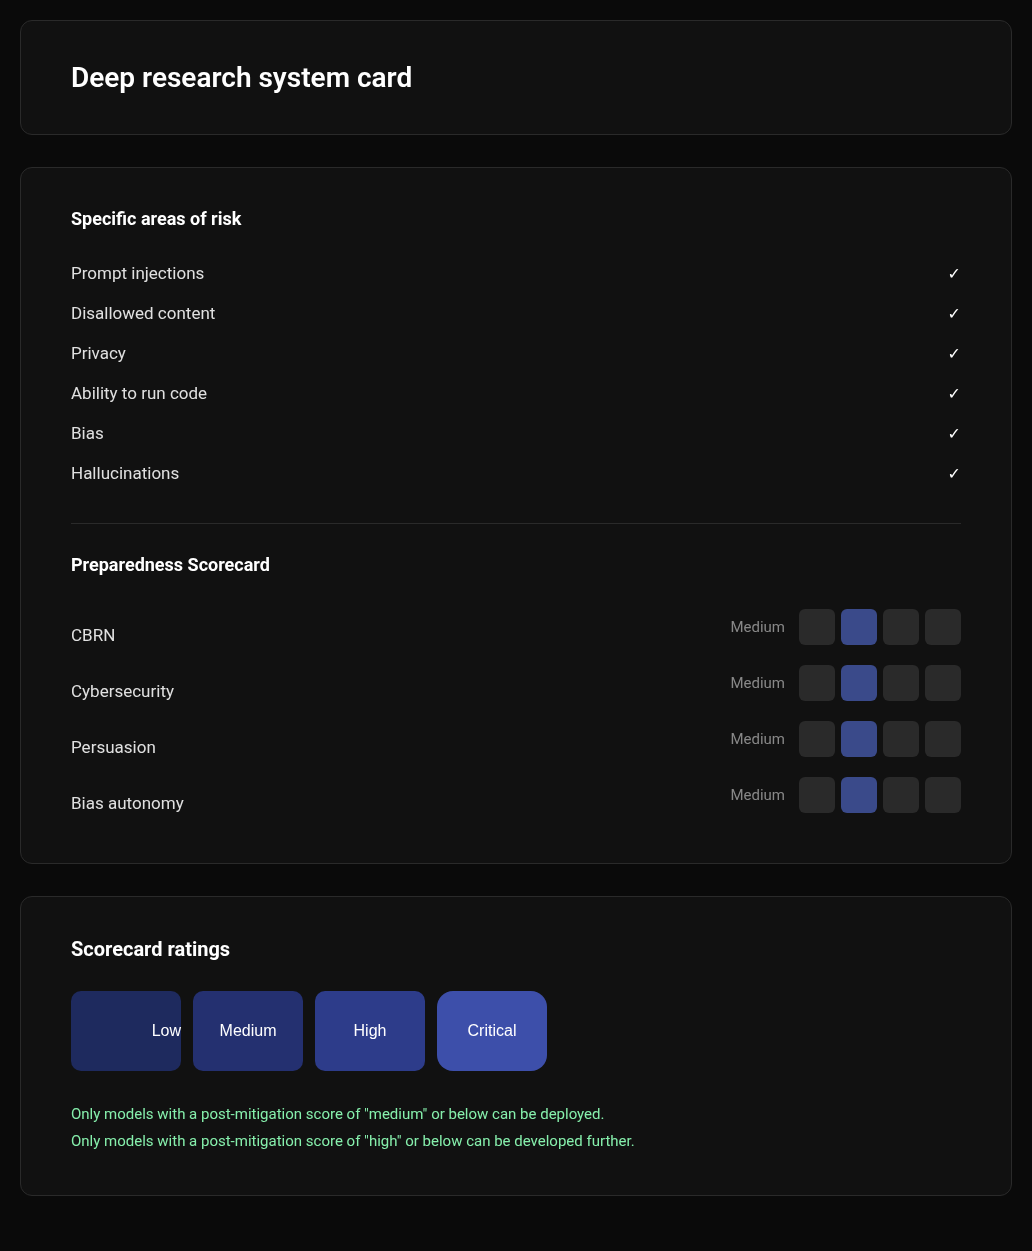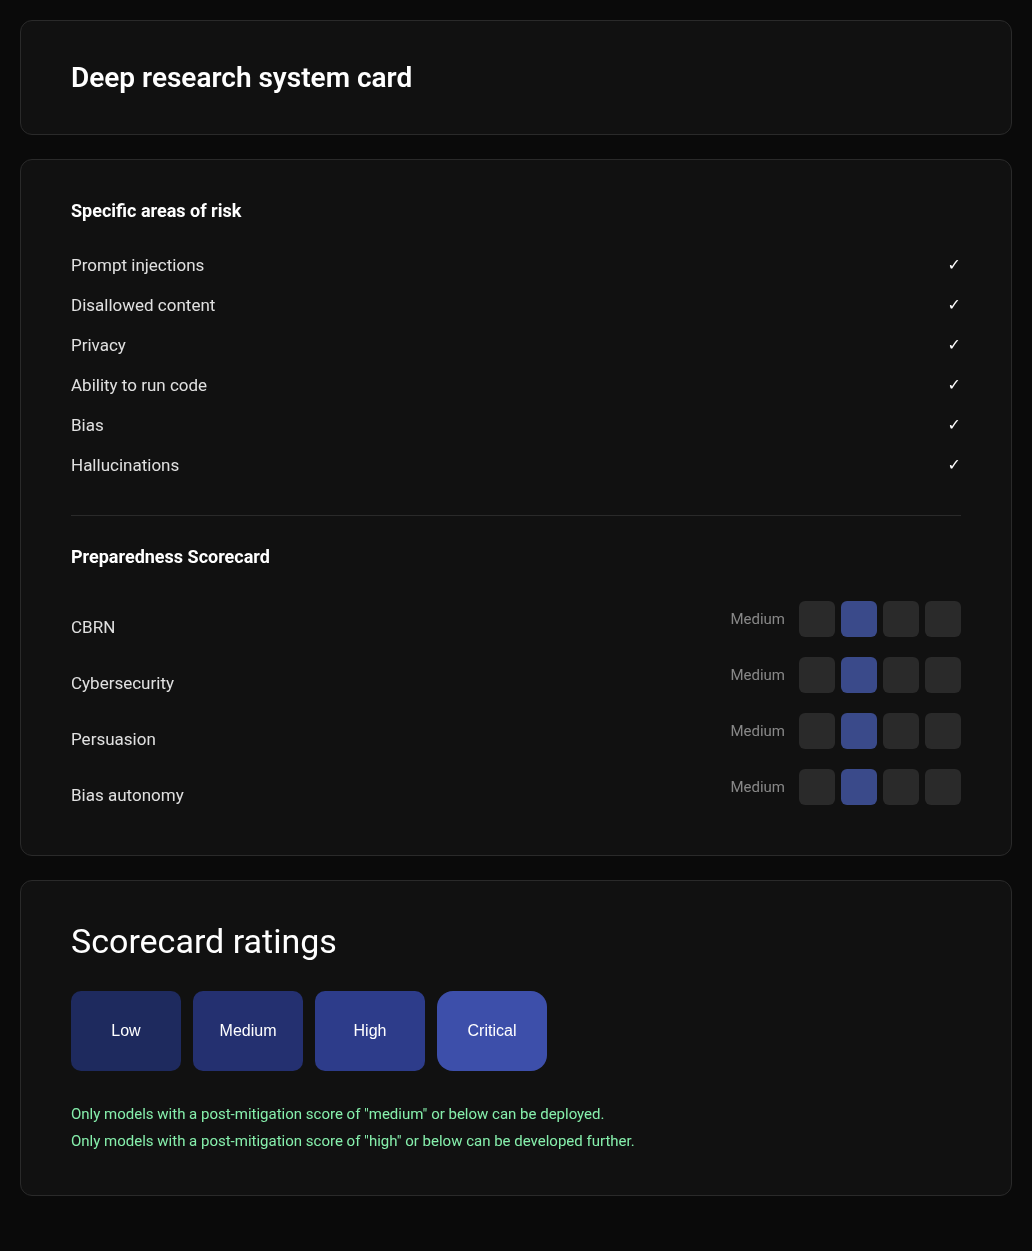--- a/index.html
+++ b/index.html
@@ -14,21 +14,21 @@
       font-family: -apple-system, BlinkMacSystemFont, 'Segoe UI', Roboto, sans-serif;
       min-height: 1251px;
       width: 1032px;
       padding: 20px;
     }
 
     .card {
       background-color: #111111;
       border: 1px solid #2a2a2a;
       border-radius: 12px;
-      margin-bottom: 24px;
+      margin-bottom: 32px;
       padding: 40px 50px;
     }
 
     .page-title {
       font-size: 28px;
       font-weight: 600;
       color: #ffffff;
       padding-bottom: 0;
     }
 
@@ -39,21 +39,21 @@
       margin-bottom: 24px;
     }
 
     .risk-list {
       list-style: none;
     }
 
     .risk-item {
       display: flex;
       justify-content: space-between;
-      align-items: flex-start;
+      align-items: center;
       padding: 10px 0;
       font-size: 17px;
       color: #e0e0e0;
       border-bottom: none;
     }
 
     .check-icon {
       color: #ffffff;
       font-size: 16px;
     }
@@ -95,22 +95,22 @@
     .score-box.active {
       background-color: #3a4a8a;
     }
 
     
     .ratings-section {
       padding: 40px 50px;
     }
 
     .ratings-title {
-      font-size: 34px;
-      font-weight: 400;
+      font-size: 20px;
+      font-weight: 700;
       margin-bottom: 30px;
     }
 
     .rating-buttons {
       display: flex;
       gap: 12px;
       margin-bottom: 30px;
     }
 
     .rating-btn {
@@ -119,20 +119,21 @@
       border-radius: 10px;
       border: none;
       font-size: 16px;
       font-weight: 500;
       cursor: pointer;
       color: #ffffff;
     }
 
     .rating-btn.low {
       background-color: #1e2a5e;
+      text-align: right;
     }
 
     .rating-btn.medium {
       background-color: #243070;
     }
 
     .rating-btn.high {
       background-color: #2d3c8a;
     }
 

